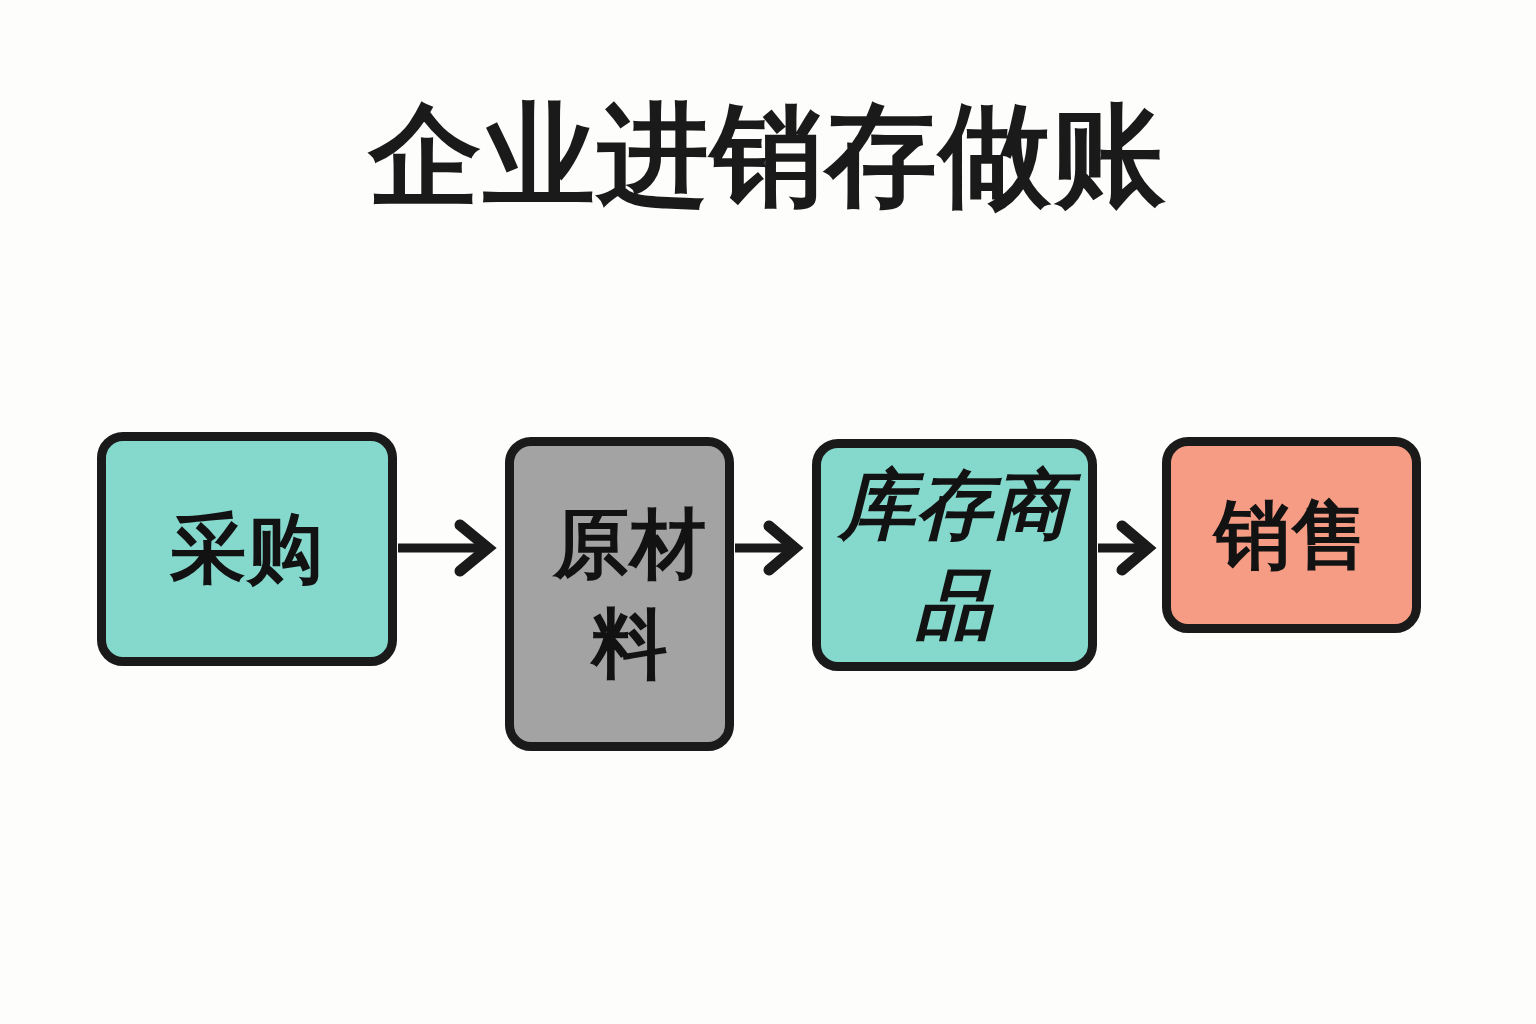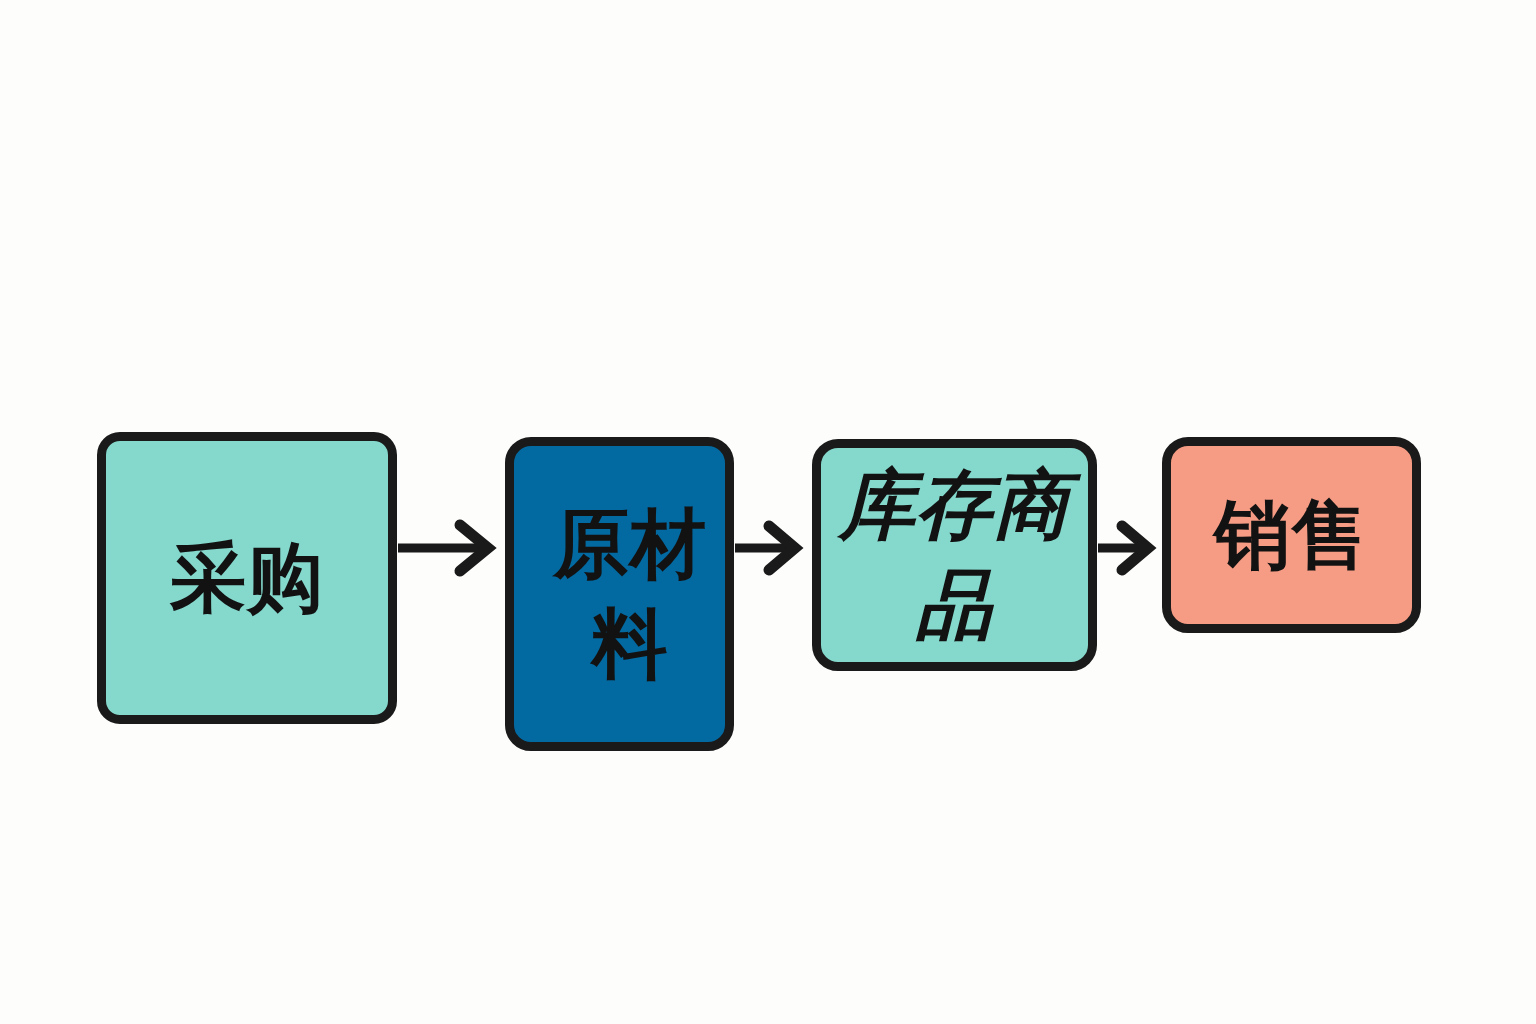--- a/index.html
+++ b/index.html
@@ -62,21 +62,21 @@
     letter-spacing: 1px;
     box-shadow: 0 0 0 0 transparent;
   }
 
   .node .node-label {
     display: block;
     padding: 0 4px;
   }
 
   
-  #node-1 { left: 97px;  top: 432px; width: 300px; height: 292px; background: #84d8cc; border-radius: 23px; }
+  #node-1 { left: 97px;  top: 432px; width: 300px; height: 234px; background: #84d8cc; }
   #node-2 { left: 505px; top: 437px; width: 229px; height: 314px; background: #f7d2ae; width: 229px; }
   #node-3 { left: 812px; top: 439px; width: 285px; height: 232px; background: #84d8cc; font-style: italic; }
   #node-4 { left: 1162px;top: 437px; width: 259px; height: 196px; background: #f79c84; }
 
   #node-2 .node-label,
   #node-3 .node-label { line-height: 100px; }
 
   
   .arrow {
     position: absolute;
@@ -87,35 +87,36 @@
 
   #arrow-1 { left: 396px; width: 112px; }
   #arrow-2 { left: 733px; width: 80px; }
   #arrow-3 { left: 1096px; width: 68px; }
 </style>
 </head>
 <body>
 
 <div class="canvas" style="background: rgb(253, 253, 251);">
 
+  <div class="title">企业进销存做账</div>
 
   <div class="flow">
 
     <div class="node" id="node-1" style="background: rgb(132, 216, 204);">
       <span class="node-label">采购</span>
     </div>
 
     <div class="arrow" id="arrow-1">
       <svg width="112" height="60" viewBox="0 0 112 60" xmlns="http://www.w3.org/2000/svg">
         <line x1="2" y1="30" x2="88" y2="30" stroke="#1a1a1a" stroke-width="9" stroke-linecap="butt"></line>
         <polyline points="64,7 92,30 64,53" fill="none" stroke="#1a1a1a" stroke-width="11" stroke-linecap="round" stroke-linejoin="miter"></polyline>
       </svg>
     </div>
 
-    <div class="node" id="node-2" style="background: #0369a1; padding-left: 21px;">
+    <div class="node" id="node-2" style="background: #a3a3a3; padding-left: 21px;">
       <span class="node-label">原材料</span>
     </div>
 
     <div class="arrow" id="arrow-2">
       <svg width="80" height="60" viewBox="0 0 80 60" xmlns="http://www.w3.org/2000/svg">
         <line x1="2" y1="30" x2="58" y2="30" stroke="#1a1a1a" stroke-width="9" stroke-linecap="butt"></line>
         <polyline points="36,8 62,30 36,52" fill="none" stroke="#1a1a1a" stroke-width="11" stroke-linecap="round" stroke-linejoin="miter"></polyline>
       </svg>
     </div>
 

